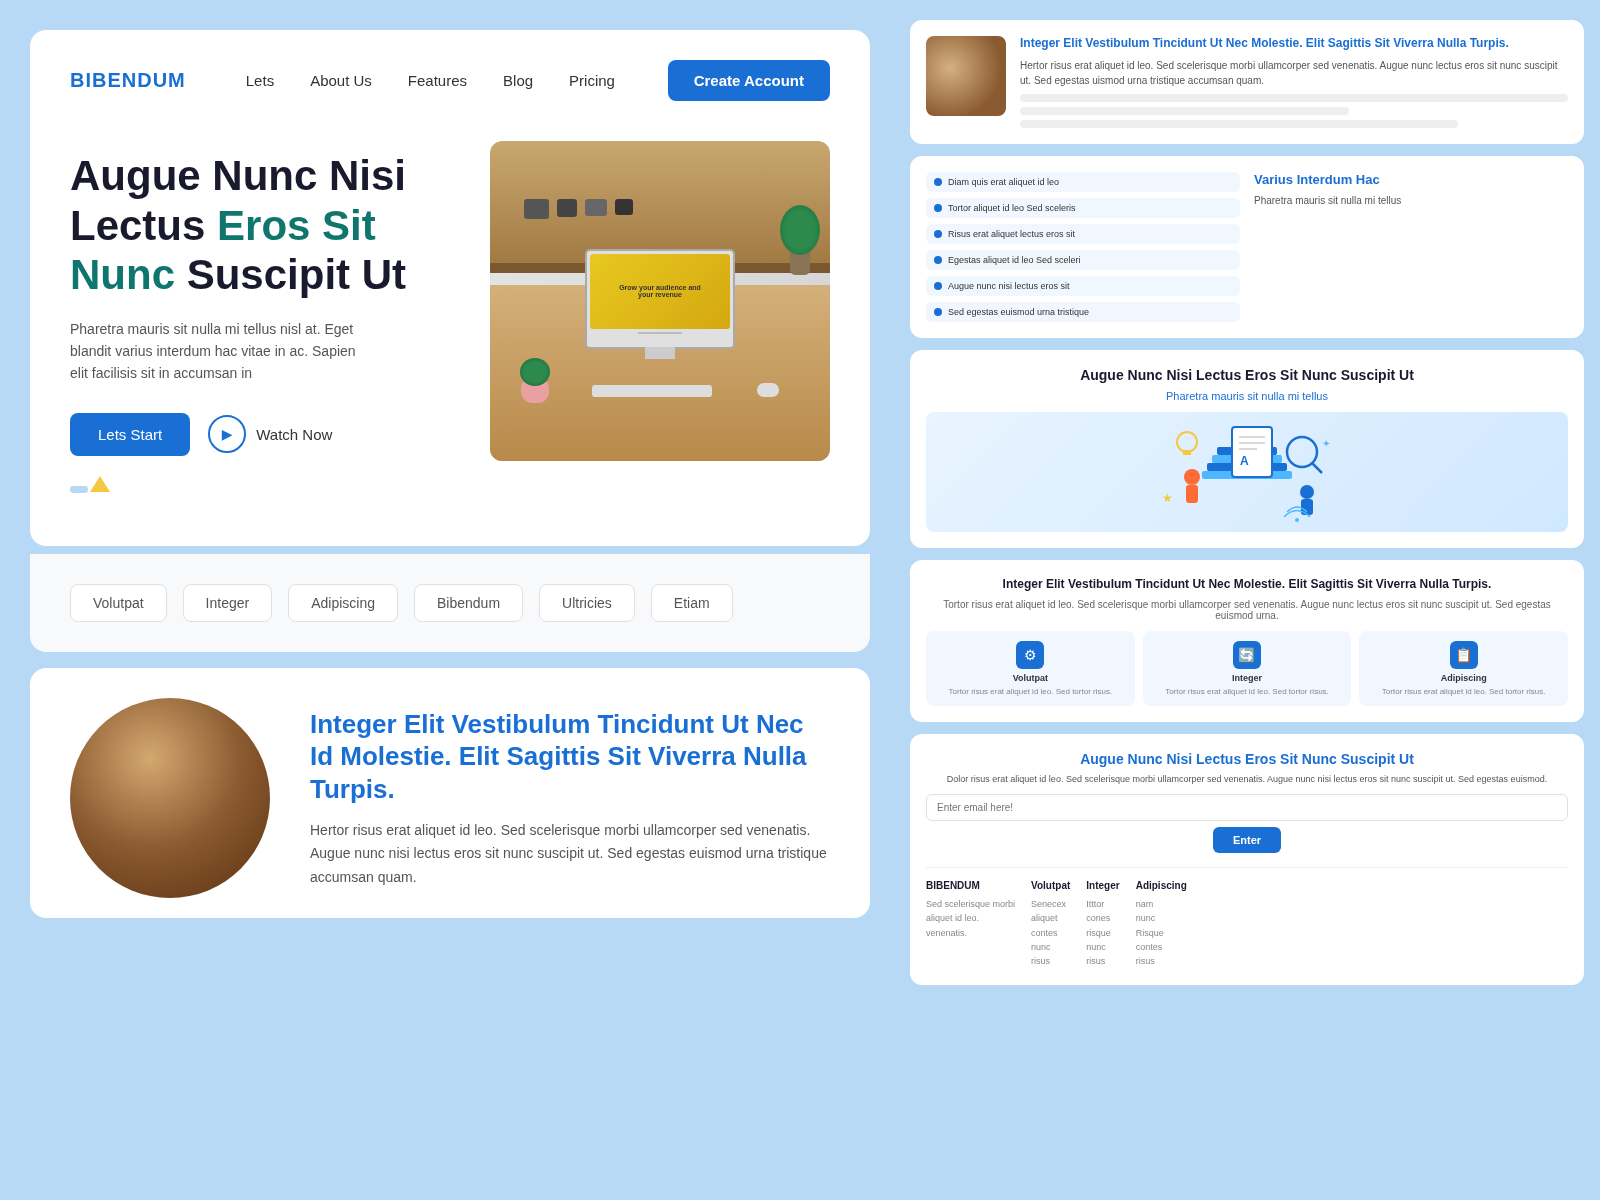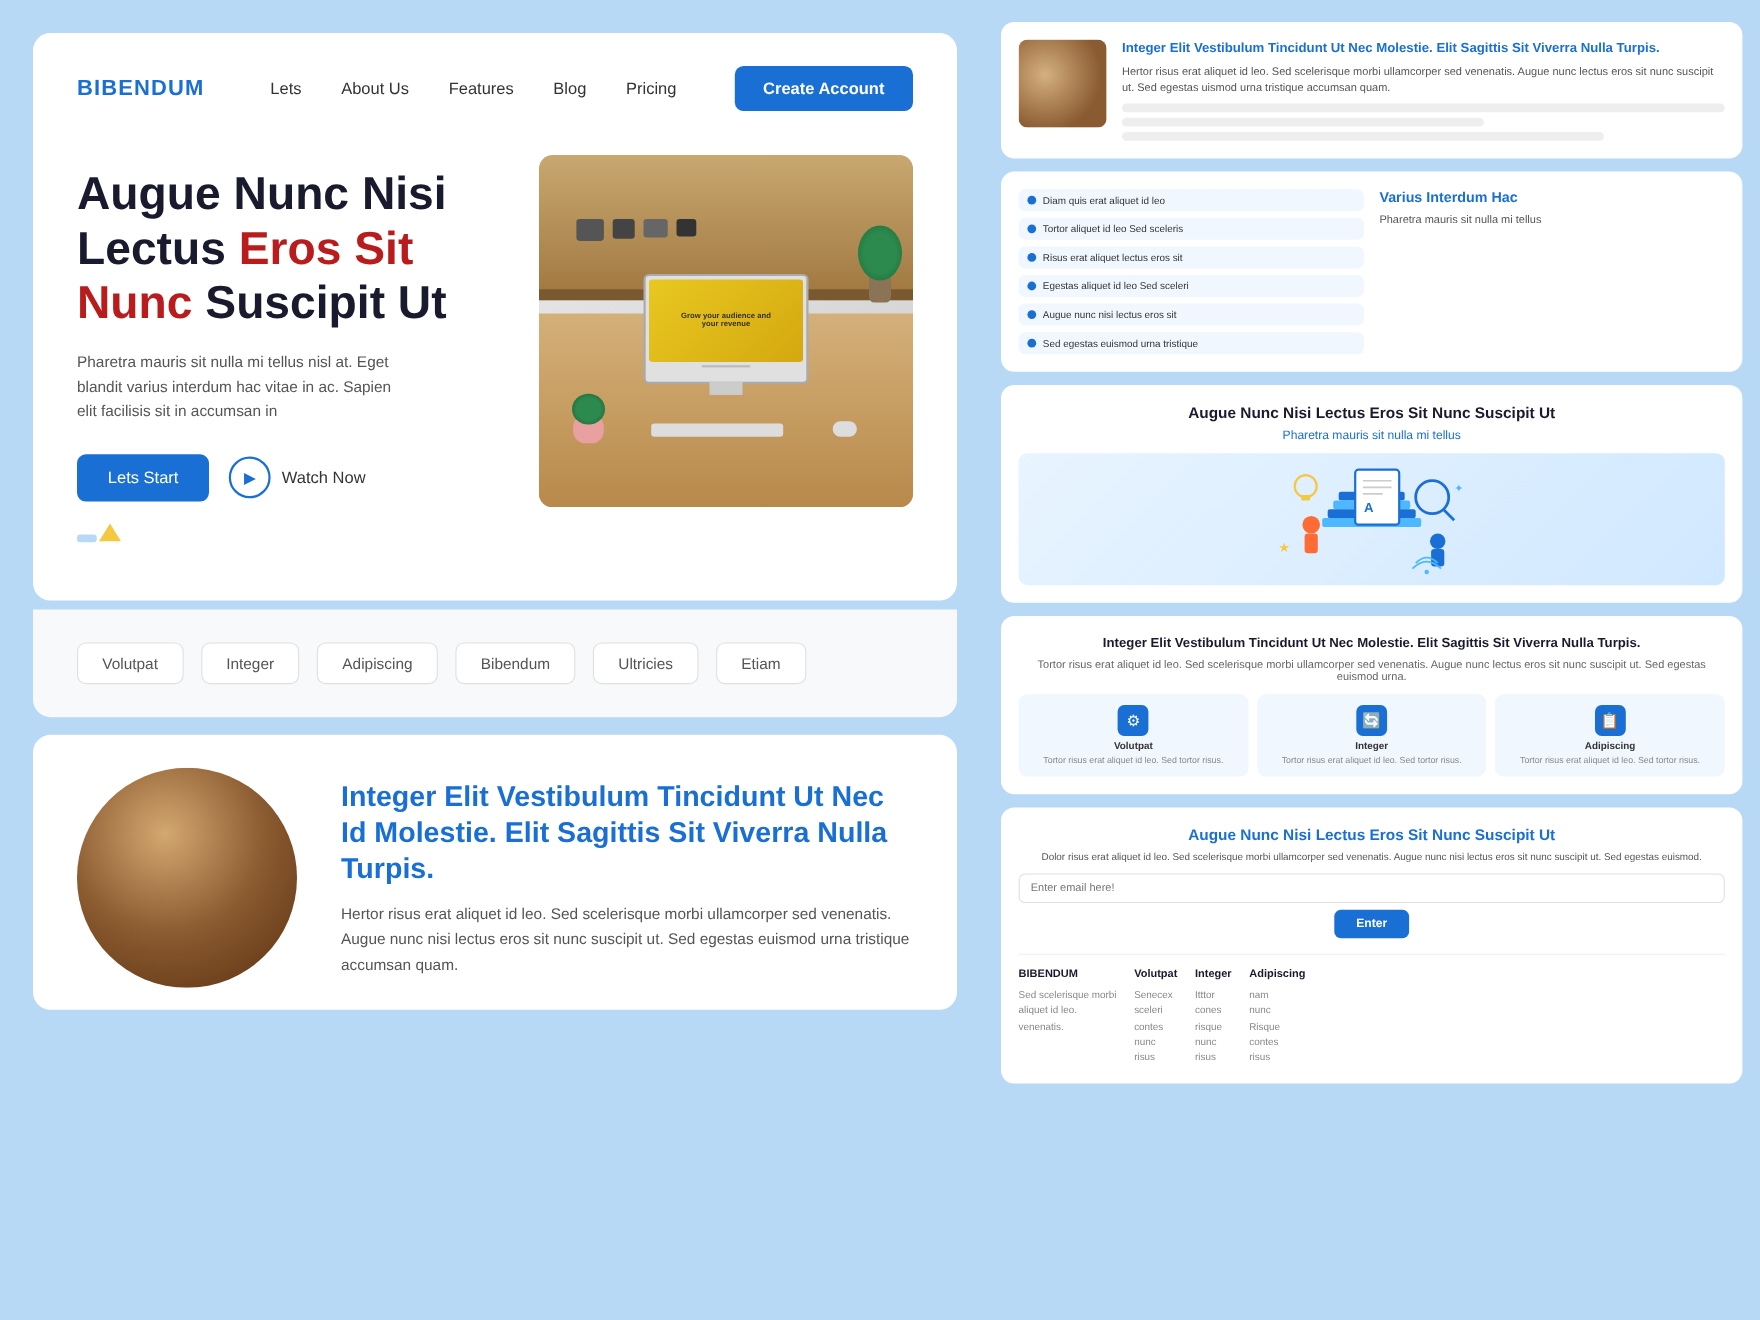--- a/index.html
+++ b/index.html
@@ -80,21 +80,21 @@
       flex: 1;
       padding-top: 10px;
     }
     .hero-title {
       font-size: 42px;
       font-weight: 800;
       color: #1a1a2e;
       line-height: 1.18;
       margin-bottom: 18px;
     }
-    .hero-title .blue { color: #b91c1c; }
+    .hero-title .blue { color: #0f766e; }
     .hero-desc {
       font-size: 14px;
       color: #555;
       line-height: 1.6;
       margin-bottom: 28px;
       max-width: 290px;
     }
     .hero-actions {
       display: flex;
       align-items: center;
@@ -663,21 +663,21 @@
       <div class="footer-cols">
         <div>
           <div class="footer-col-title">BIBENDUM</div>
           <span class="footer-link">Sed scelerisque morbi</span>
           <span class="footer-link">aliquet id leo.</span>
           <span class="footer-link">venenatis.</span>
         </div>
         <div>
           <div class="footer-col-title">Volutpat</div>
           <a class="footer-link">Senecex</a>
-          <a class="footer-link">sceleri</a>
+          <a class="footer-link">aliquet</a>
           <a class="footer-link">contes</a>
           <a class="footer-link">nunc</a>
           <a class="footer-link">risus</a>
         </div>
         <div>
           <div class="footer-col-title">Integer</div>
           <a class="footer-link">Itttor</a>
           <a class="footer-link">cones</a>
           <a class="footer-link">risque</a>
           <a class="footer-link">nunc</a>

